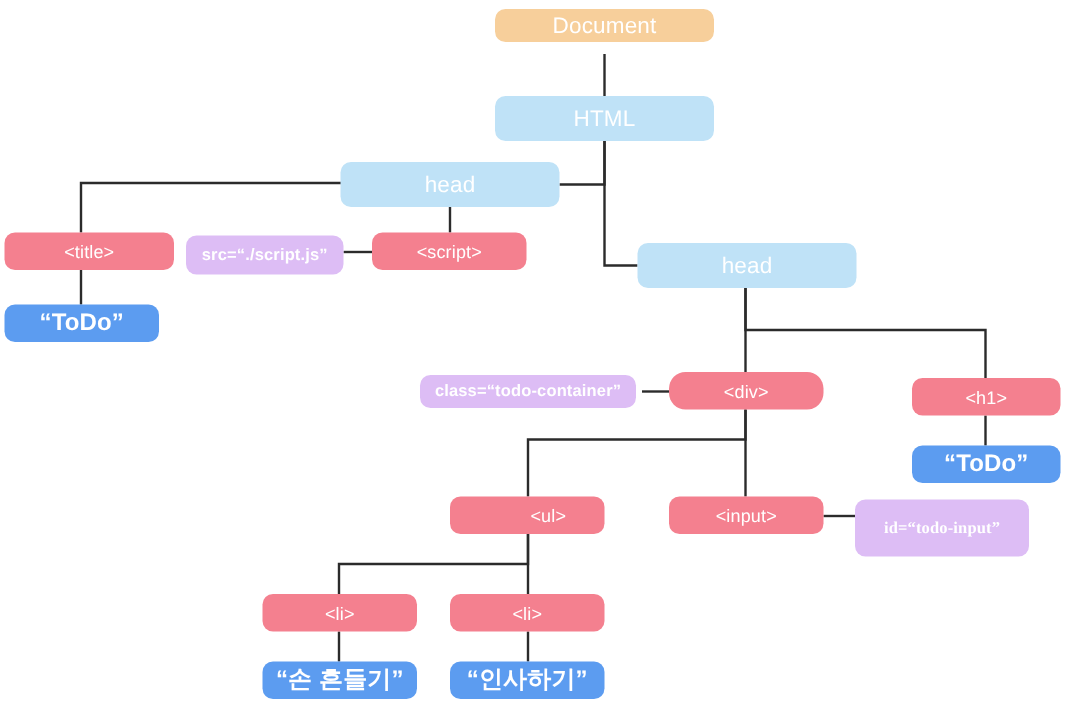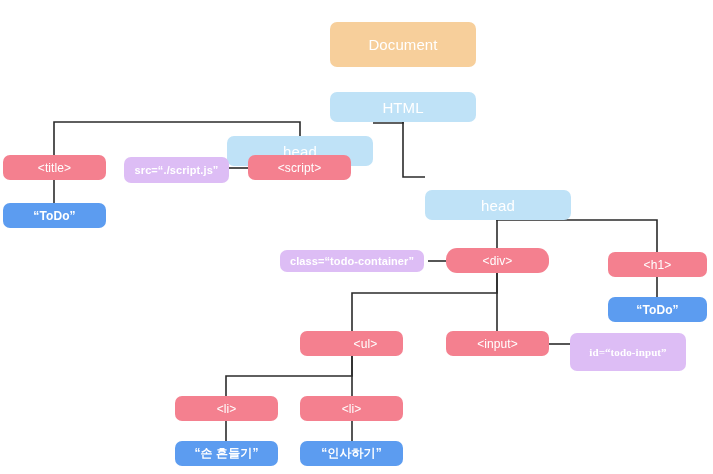--- a/index.html
+++ b/index.html
@@ -32,23 +32,23 @@
     color: #ffffff;
     display: flex;
     align-items: center;
     justify-content: center;
     text-align: center;
     white-space: nowrap;
     letter-spacing: 0.1px;
     z-index: 2;
   }
   .node-doc      { background: #f7cf9b; font-size: 15px; }
-  .node-element  { background: #bfe2f7; font-size: 15px; margin-top: 28px; }
+  .node-element  { background: #bfe2f7; font-size: 15px; }
   .node-tag      { background: #f4808f; font-size: 12px; }
-  .node-text     { background: #5c9cf0; font-size: 12px; font-weight: bold; }
+  .node-text     { background: #5c9cf0; font-size: 16px; font-weight: bold; }
   .node-attr     { background: #ddbdf5; font-size: 11px; font-weight: bold; }
 </style>
 </head>
 <body>
 
 <div id="diagram">
   <svg id="edge-layer" viewBox="0 0 713 474" xmlns="http://www.w3.org/2000/svg">
       <path d="M 403 36 L 403 64" fill="none" stroke="#2b2b2b" stroke-width="1.6"></path>
       <path d="M 403 94 L 403 123 L 373 123" fill="none" stroke="#2b2b2b" stroke-width="1.6"></path>
       <path d="M 403 94 L 403 177 L 425 177" fill="none" stroke="#2b2b2b" stroke-width="1.6"></path>
@@ -61,25 +61,25 @@
       <path d="M 446 261 L 428 261" fill="none" stroke="#2b2b2b" stroke-width="1.6"></path>
       <path d="M 657 277 L 657 297" fill="none" stroke="#2b2b2b" stroke-width="1.6"></path>
       <path d="M 497 273 L 497 293 L 352 293 L 352 331" fill="none" stroke="#2b2b2b" stroke-width="1.6"></path>
       <path d="M 497 273 L 497 331" fill="none" stroke="#2b2b2b" stroke-width="1.6"></path>
       <path d="M 549 344 L 570 344" fill="none" stroke="#2b2b2b" stroke-width="1.6"></path>
       <path d="M 352 356 L 352 376 L 226 376 L 226 396" fill="none" stroke="#2b2b2b" stroke-width="1.6"></path>
       <path d="M 352 356 L 352 396" fill="none" stroke="#2b2b2b" stroke-width="1.6"></path>
       <path d="M 226 421 L 226 441" fill="none" stroke="#2b2b2b" stroke-width="1.6"></path>
       <path d="M 352 421 L 352 441" fill="none" stroke="#2b2b2b" stroke-width="1.6"></path>
     </svg>
-<div class="node node-doc" style="left: 330px; top: 22px; width: 146px; height: 45px;">Document</div>
+<div class="node node-doc" style="left: 330px; top: 6px; width: 146px; height: 22px;">Document</div>
     <div class="node node-element" style="left: 330px; top: 64px; width: 146px; height: 30px;">HTML</div>
     <div class="node node-element" style="left: 227px; top: 108px; width: 146px; height: 30px;">head</div>
     <div class="node node-element" style="left: 425px; top: 162px; width: 146px; height: 30px;">head</div>
-    <div class="node node-tag" style="left: 3px; top: 155px; width: 103px; height: 25px;">&lt;title&gt;</div>
+    <div class="node node-tag" style="left: 3px; top: 155px; width: 113px; height: 25px;">&lt;title&gt;</div>
     <div class="node node-text" style="left: 3px; top: 203px; width: 103px; height: 25px;">“ToDo”</div>
     <div class="node node-tag" style="left: 248px; top: 155px; width: 103px; height: 25px;">&lt;script&gt;</div>
     <div class="node node-attr" style="left: 124px; top: 157px; width: 105px; height: 26px;">src=“./script.js”</div>
     <div class="node node-tag" style="left: 446px; top: 248px; width: 103px; height: 25px; border-radius: 11px;">&lt;div&gt;</div>
     <div class="node node-attr" style="left: 280px; top: 250px; width: 144px; height: 22px;">class=“todo-container”</div>
     <div class="node node-tag" style="left: 608px; top: 252px; width: 99px; height: 25px;">&lt;h1&gt;</div>
     <div class="node node-text" style="left: 608px; top: 297px; width: 99px; height: 25px;">“ToDo”</div>
     <div class="node node-tag" style="left: 300px; top: 331px; width: 103px; height: 25px; padding-left: 28px;">&lt;ul&gt;</div>
     <div class="node node-tag" style="left: 446px; top: 331px; width: 103px; height: 25px;">&lt;input&gt;</div>
     <div class="node node-attr" style="left: 570px; top: 333px; width: 116px; height: 38px; font-family: Liberation Serif, serif;">id=“todo-input”</div>

